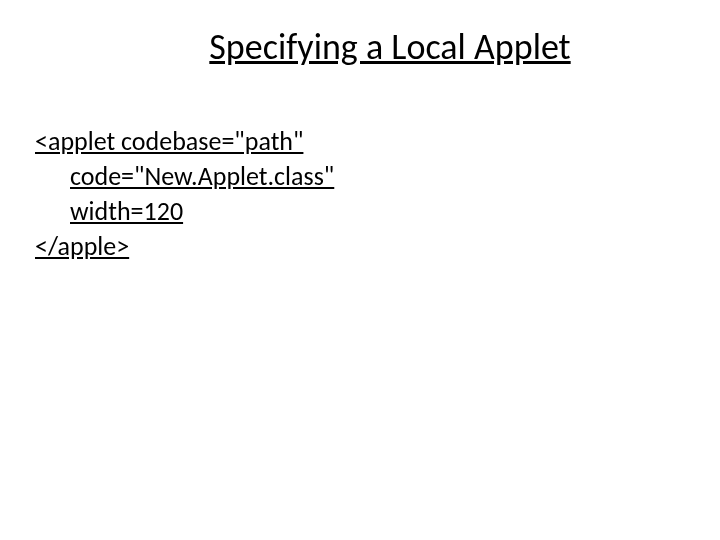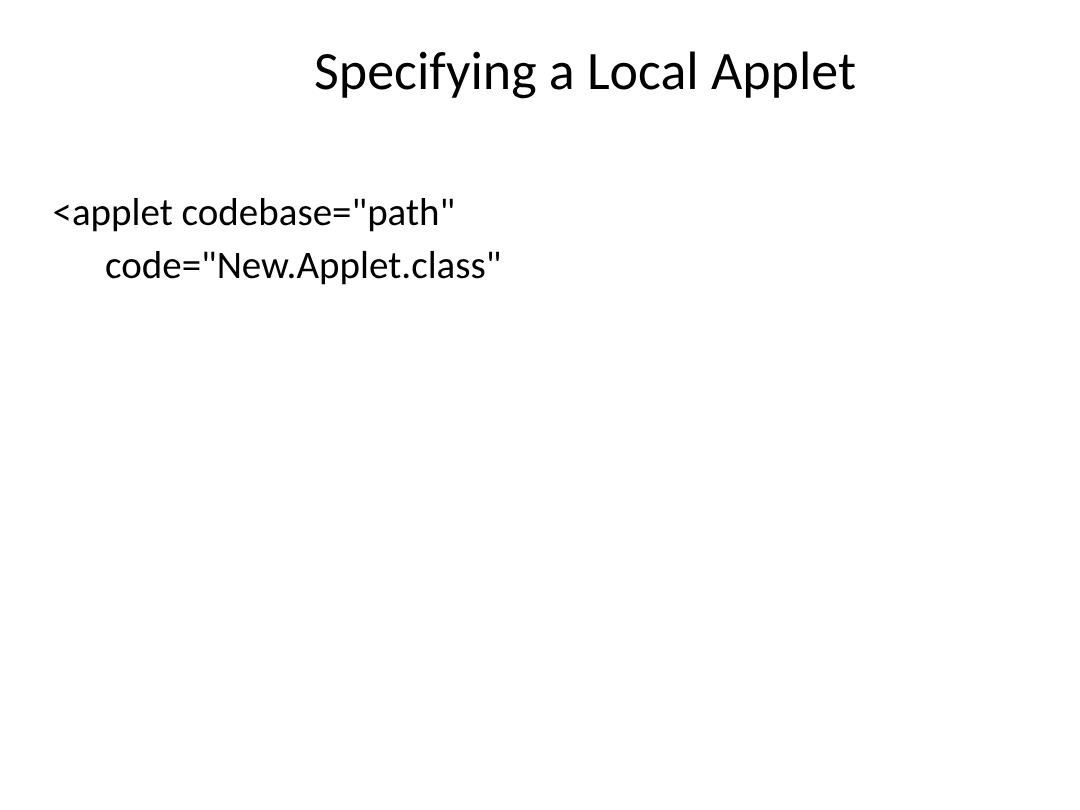--- a/index.html
+++ b/index.html
@@ -12,20 +12,21 @@
       height: 540px;
       background: #ffffff;
       font-family: Calibri, "Segoe UI", Arial, sans-serif;
       color: #000000;
       overflow: hidden;
     }
     .slide {
       width: 100%;
       height: 100%;
       padding: 20px 30px;
+      text-decoration: underline;
     }
     .title {
       font-size: 36px;
       font-weight: 400;
       text-align: center;
       margin-top: 5px;
       margin-bottom: 55px;
       margin-left: 60px;
     }
     .code-block {
@@ -41,14 +42,16 @@
     }
   </style>
 </head>
 <body>
 
 <div class="slide">
   <h1 class="title">Specifying a Local Applet</h1>
   <div class="code-block">
     <span class="code-line">&lt;applet codebase="path"</span>
     <span class="code-line indent">code="New.Applet.class"</span>
+    <span class="code-line indent">width=120</span>
+    <span class="code-line">&lt;/apple&gt;</span>
   </div>
 </div>
 
 </body></html>

